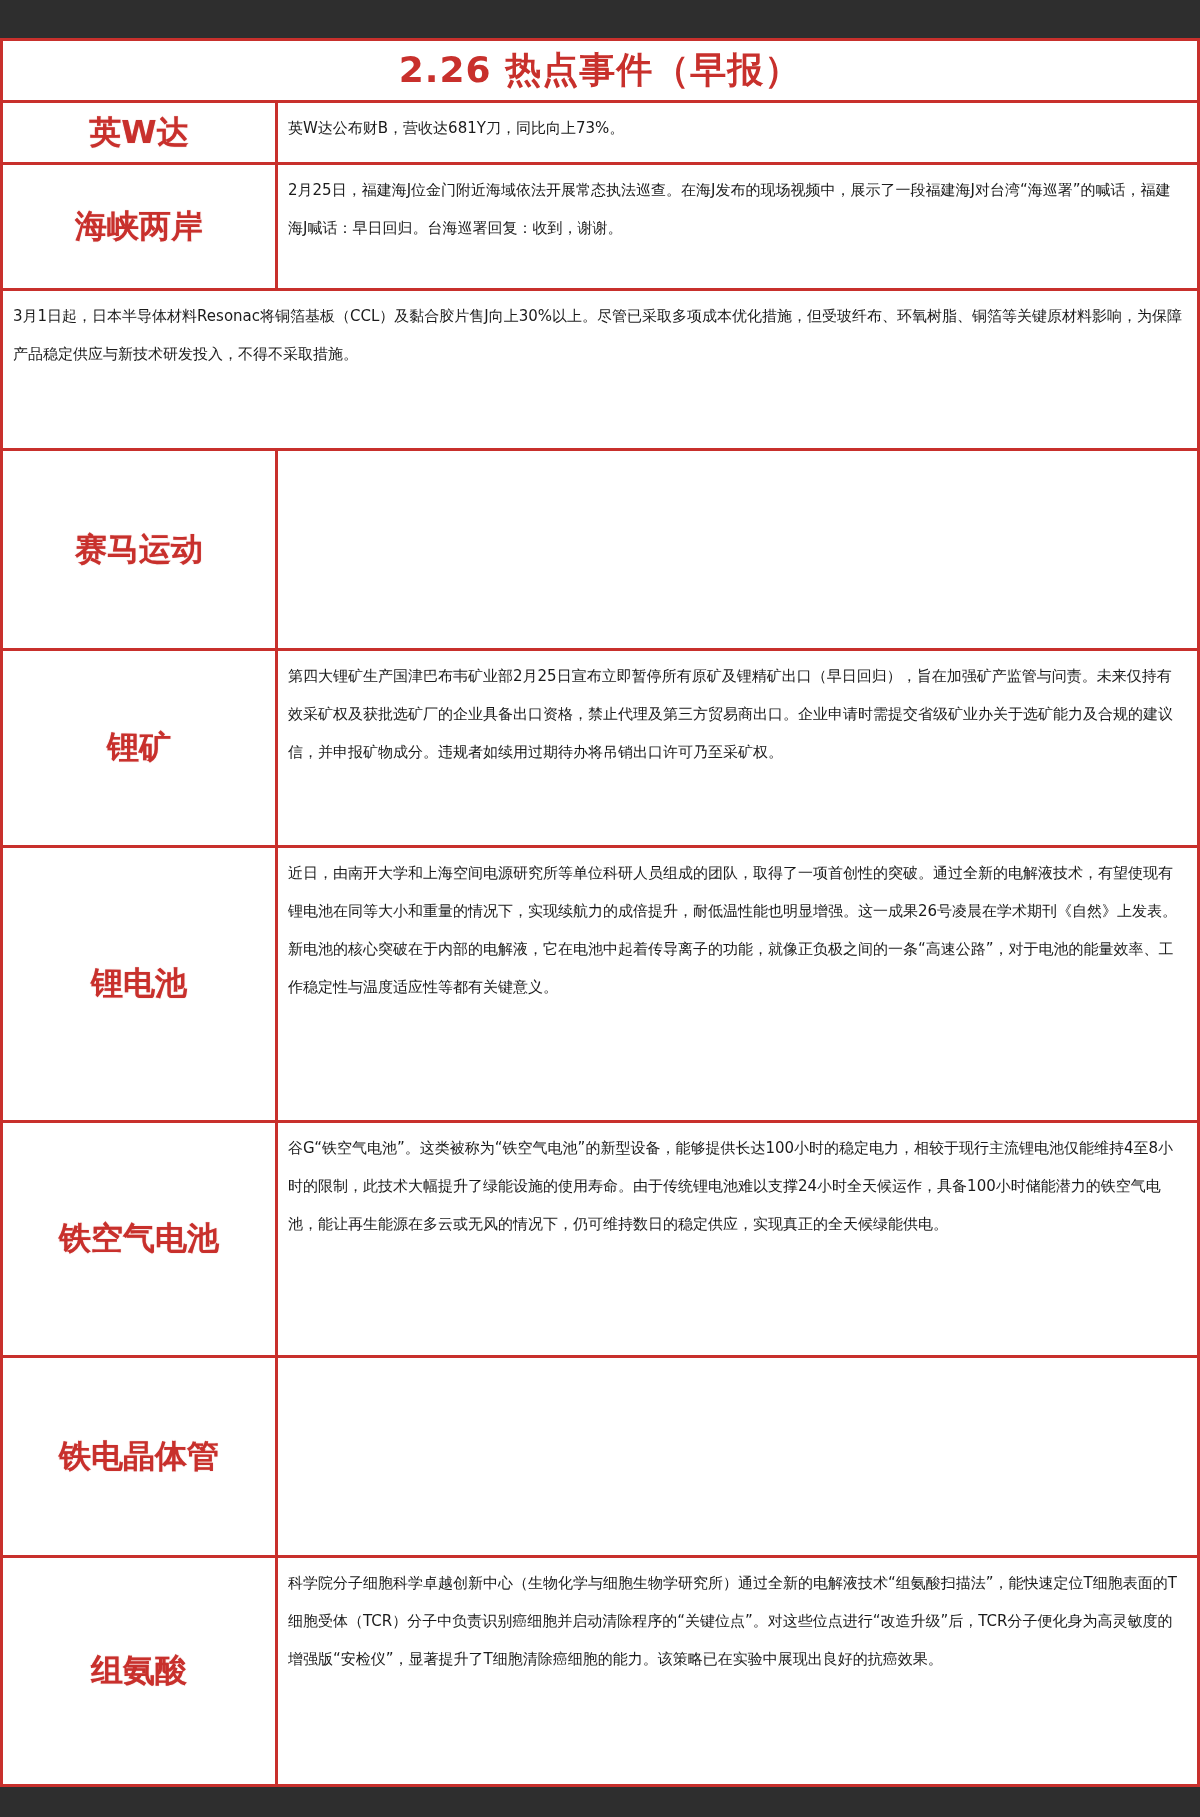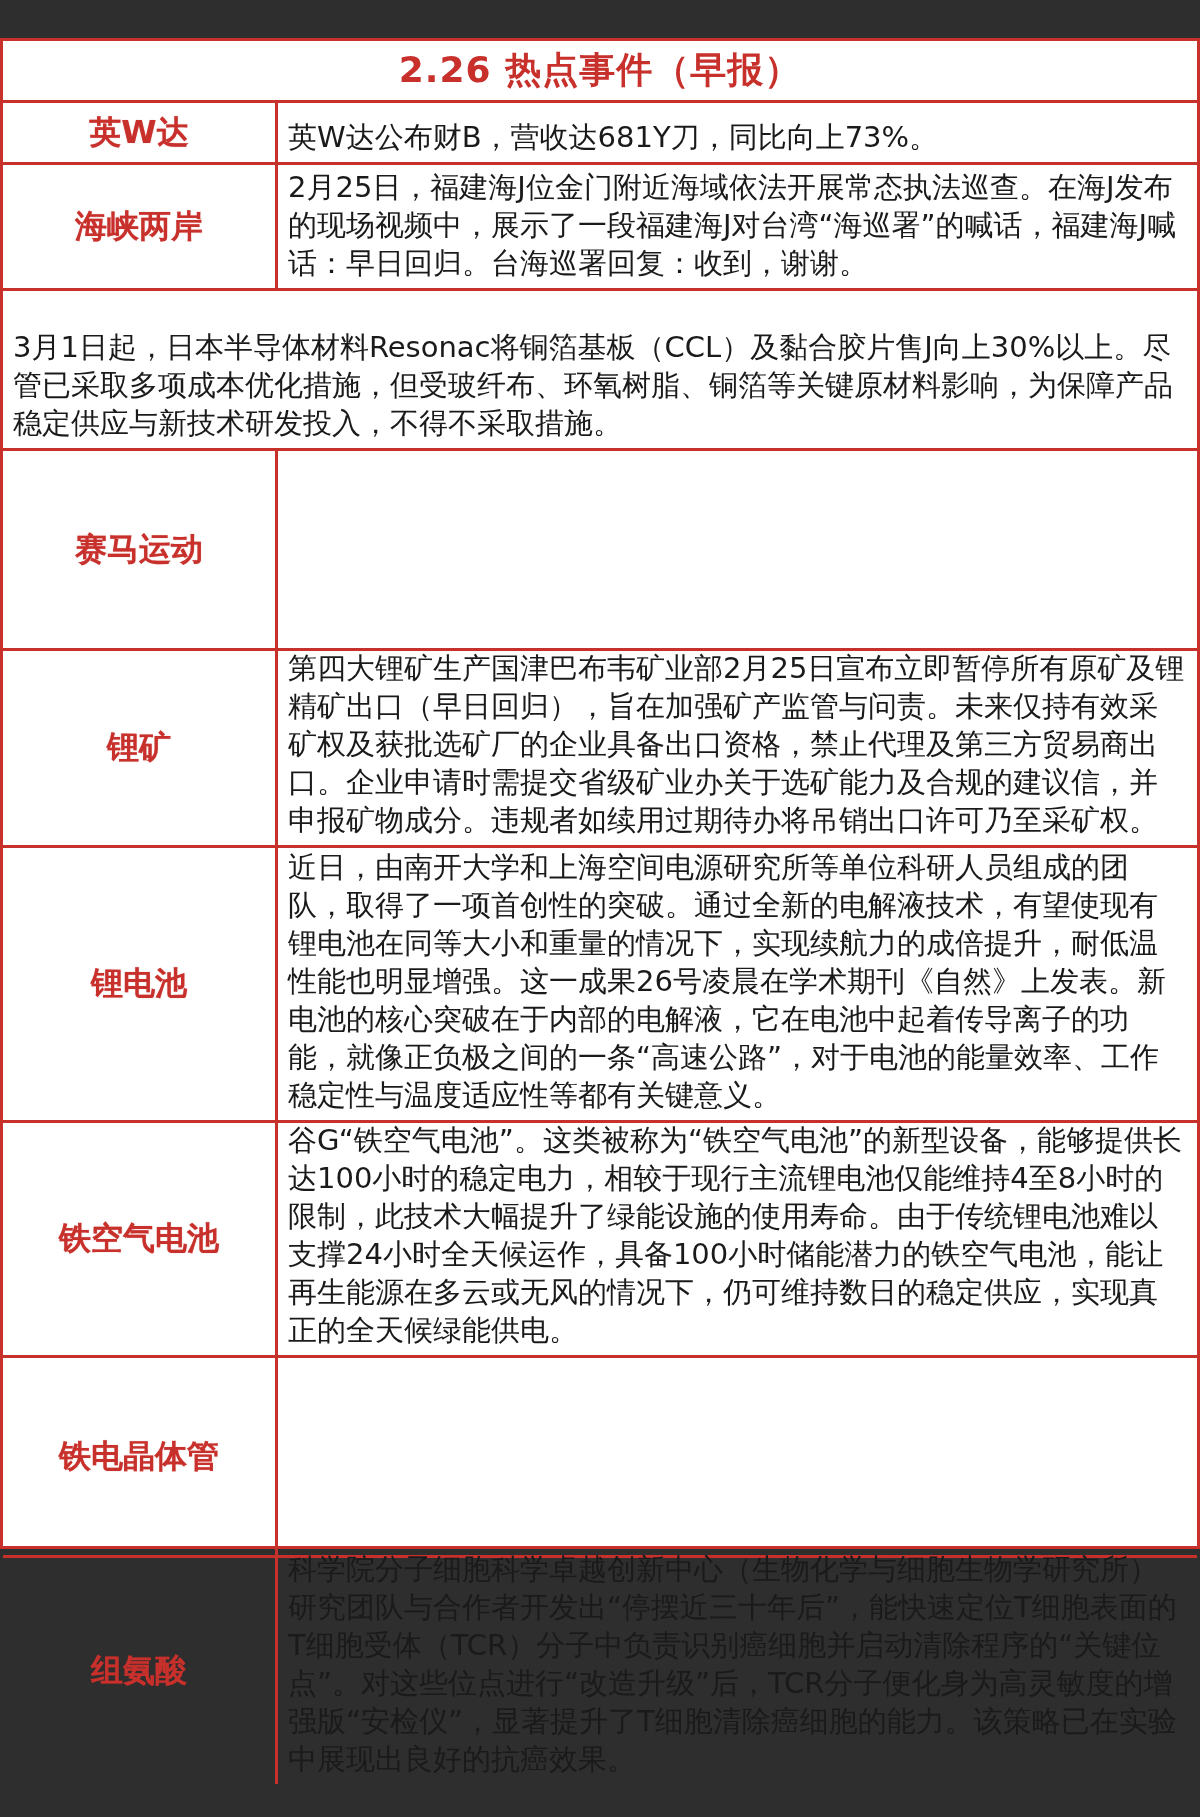--- a/index.html
+++ b/index.html
@@ -1,21 +1,21 @@
 <!DOCTYPE html>
 <html><head>
   <meta charset="utf-8">
   <style>
     * { margin: 0; padding: 0; box-sizing: border-box; }
     html, body { width: 1200px; height: 1817px; background: #2e2e2e; overflow: hidden; }
     body { font-family: "DejaVu Sans", "Liberation Sans", sans-serif; position: relative; }
     .top-bar { position: absolute; left: 0; top: 0; width: 1200px; height: 38px; background: #2e2e2e; }
     .bottom-bar { position: absolute; left: 0; top: 1787px; width: 1200px; height: 30px; background: #2e2e2e; }
     .sheet {
-      position: absolute; left: 0; top: 38px; width: 1200px; height: 1511px;
+      position: absolute; left: 0; top: 38px; width: 1200px; height: 1749px;
       background: #ffffff;
       border: 3px solid #c8302c;
     }
     .title-row {
       height: 62px;
       border-bottom: 3px solid #c8302c;
       display: flex; align-items: center; justify-content: center;
       color: #c8302c; font-weight: bold; font-size: 36px; letter-spacing: 1px;
     }
     .row {
@@ -26,22 +26,22 @@
     .cat {
       width: 275px; flex: none;
       border-right: 3px solid #c8302c;
       display: flex; align-items: center; justify-content: center;
       color: #c8302c; font-weight: bold; font-size: 32px;
       text-shadow: 0 0 1px rgba(200,48,44,0.5);
     }
     .desc {
       flex: 1;
       padding: 6px 12px 6px 10px;
-      color: #1a1a1a; font-size: 29px; line-height: 38px;
-      display: flex; align-items: flex-end;
+      color: #1a1a1a; font-size: 15px; line-height: 38px;
+      display: flex; align-items: flex-start;
     }
     .desc span { display: block; }
   </style>
 </head>
 <body>
 
 <div class="top-bar"></div>
 
 <div class="sheet">
   <div class="title-row">2.26  热点事件（早报）</div>
@@ -91,18 +91,18 @@
       </div>
   </div>
 
   <div class="row" style="height:200px">
     <div class="cat">铁电晶体管</div>
   </div>
 
   <div class="row" style="height:226px">
     <div class="cat">组氨酸</div>
     <div class="desc">
-        <span>科学院分子细胞科学卓越创新中心（生物化学与细胞生物学研究所）研究团队与合作者开发出“停摆近三十年后”，能快速定位T细胞表面的T细胞受体（TCR）分子中负责识别癌细胞并启动清除程序的“关键位点”。对这些位点进行“改造升级”后，TCR分子便化身为高灵敏度的增强版“安检仪”，显著提升了T细胞清除癌细胞的能力。该策略已在实验中展现出良好的抗癌效果。</span>
+        <span>科学院分子细胞科学卓越创新中心（生物化学与细胞生物学研究所）通过全新的电解液技术“组氨酸扫描法”，能快速定位T细胞表面的T细胞受体（TCR）分子中负责识别癌细胞并启动清除程序的“关键位点”。对这些位点进行“改造升级”后，TCR分子便化身为高灵敏度的增强版“安检仪”，显著提升了T细胞清除癌细胞的能力。该策略已在实验中展现出良好的抗癌效果。</span>
       </div>
   </div>
 </div>
 
 <div class="bottom-bar"></div>
 
 </body></html>

